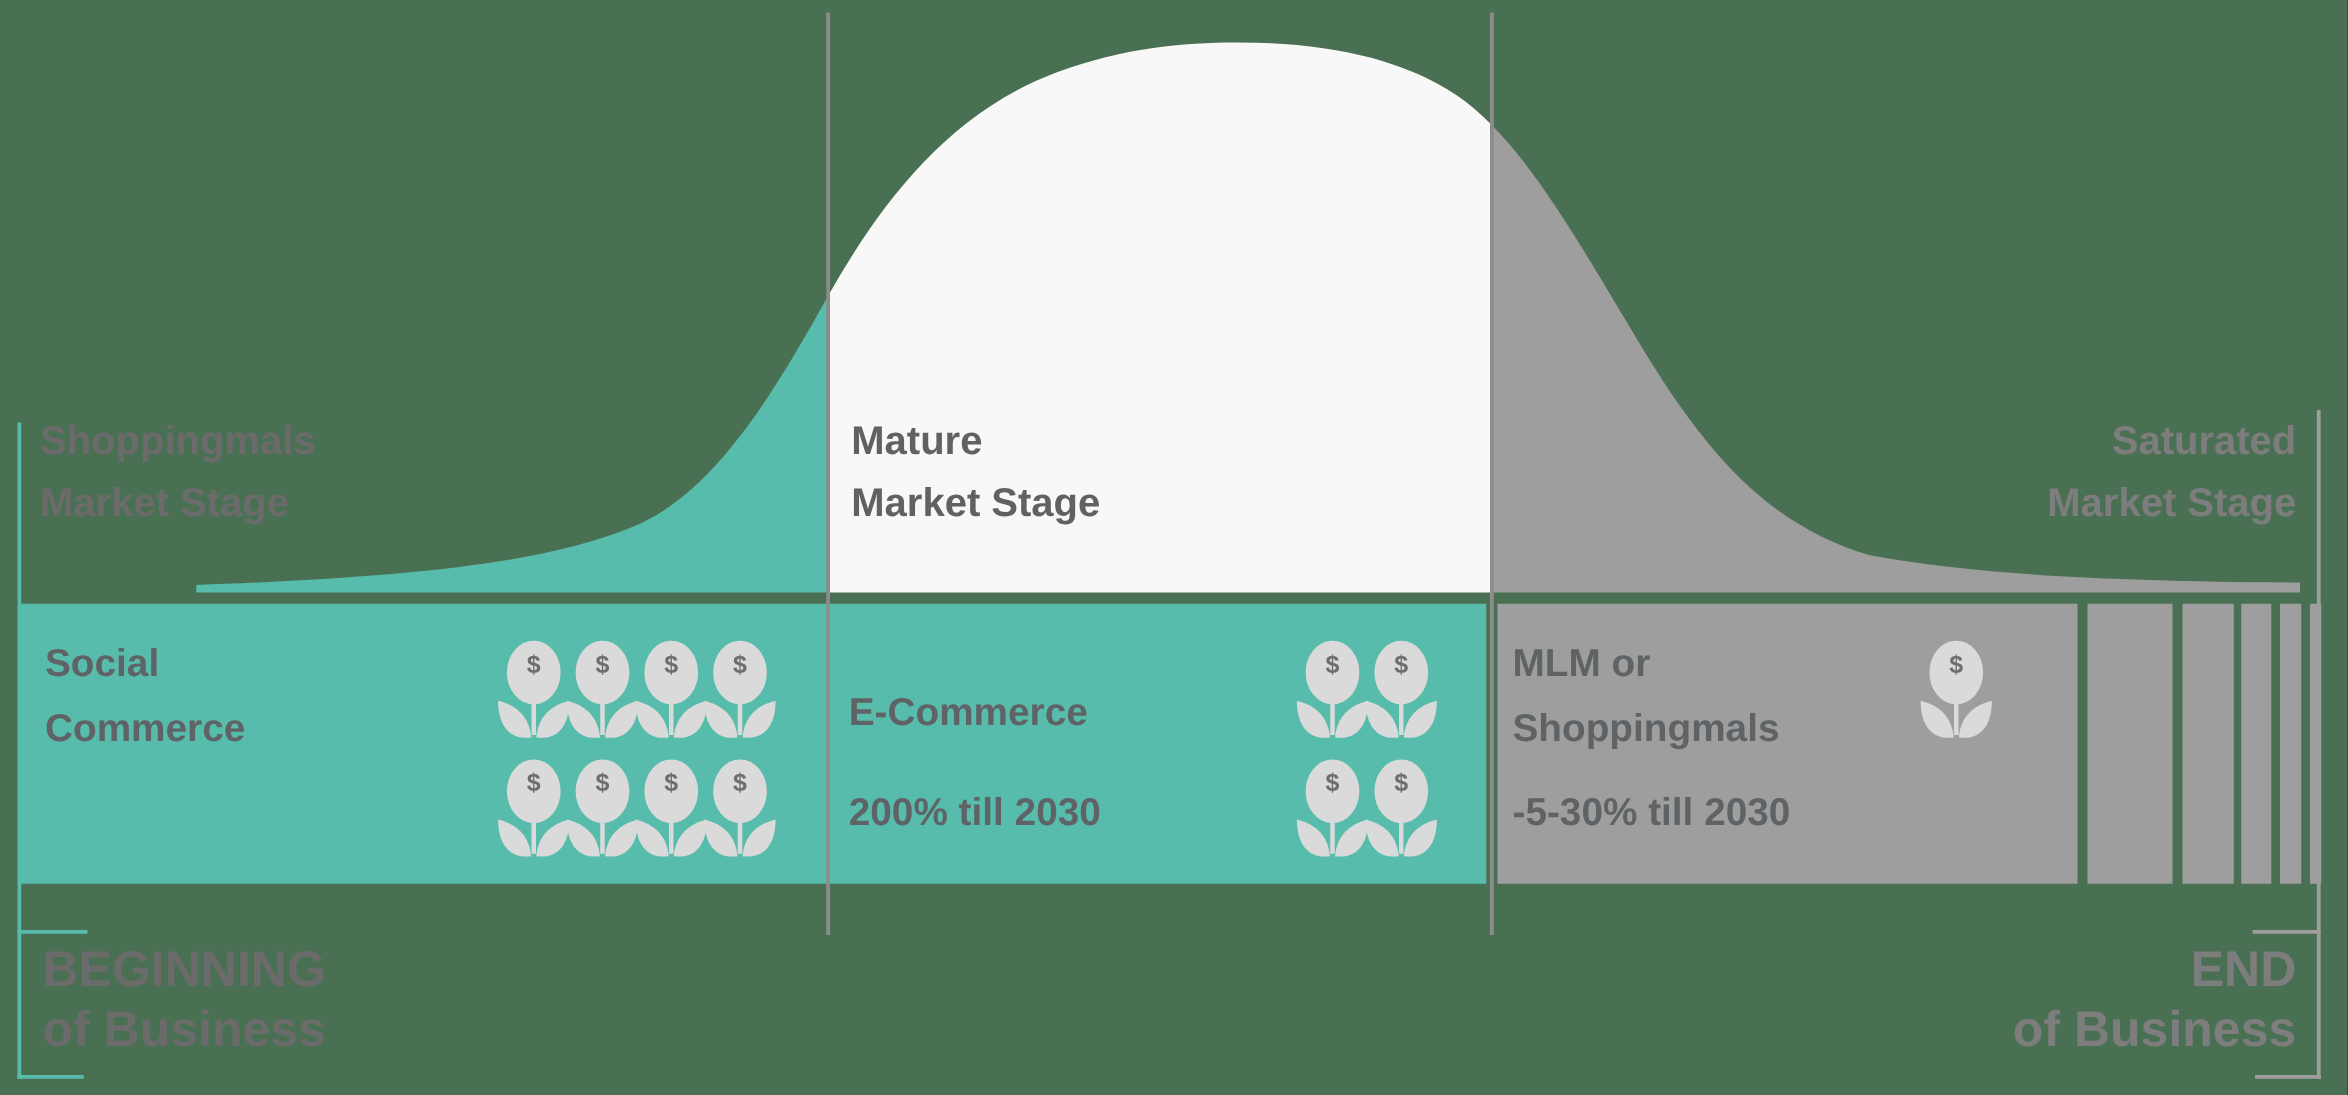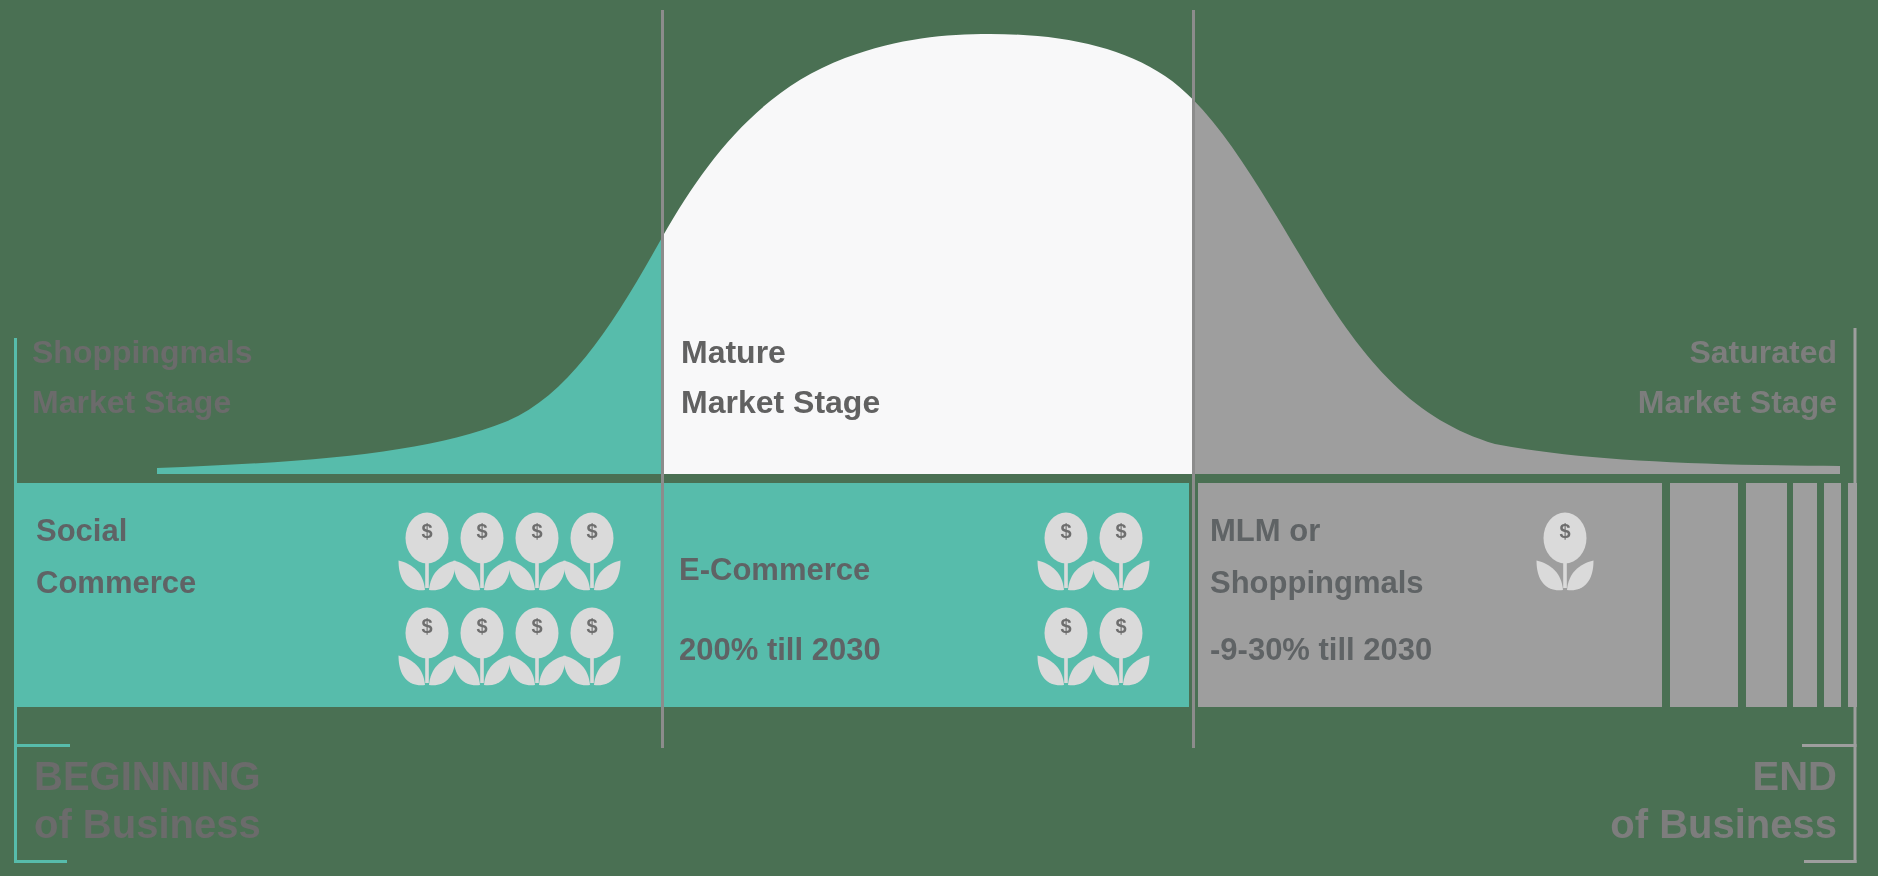--- a/index.html
+++ b/index.html
@@ -189,19 +189,19 @@
   <div class="txt stage-label mid" style="left:681px;top:327px;"><span>Mature</span><br><span>Market Stage</span></div>
 
   <div class="txt stage-label right" style="right:41px;top:327px;"><span>Saturated</span><br><span>Market Stage</span></div>
 
   <div class="txt band-title" style="left:36px;top:505px;"><span>Social</span><br><span>Commerce</span></div>
 
   <div class="txt band-title single" style="left:679px;top:548px;">E-Commerce</div>
   <div class="txt band-growth" style="left:679px;top:628px;">200% till 2030</div>
 
   <div class="txt band-title" style="left:1210px;top:505px;"><span>MLM or</span><br><span>Shoppingmals</span></div>
-  <div class="txt band-growth" style="left:1210px;top:628px;">-9-30% till 2030</div>
+  <div class="txt band-growth" style="left:1210px;top:628px;">-5-30% till 2030</div>
 
   <div class="txt corner-label left" style="left:34px;top:752px;"><span>BEGINNING</span><br><span>of Business</span></div>
 
   <div class="txt corner-label right" style="right:41px;top:752px;"><span>END</span><br><span>of Business</span></div>
 
 </div>
 
 </body></html>

